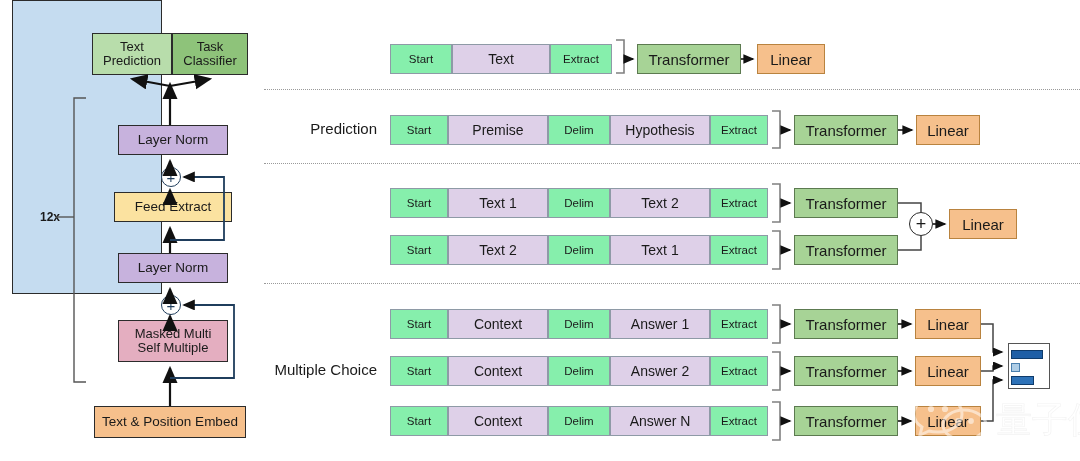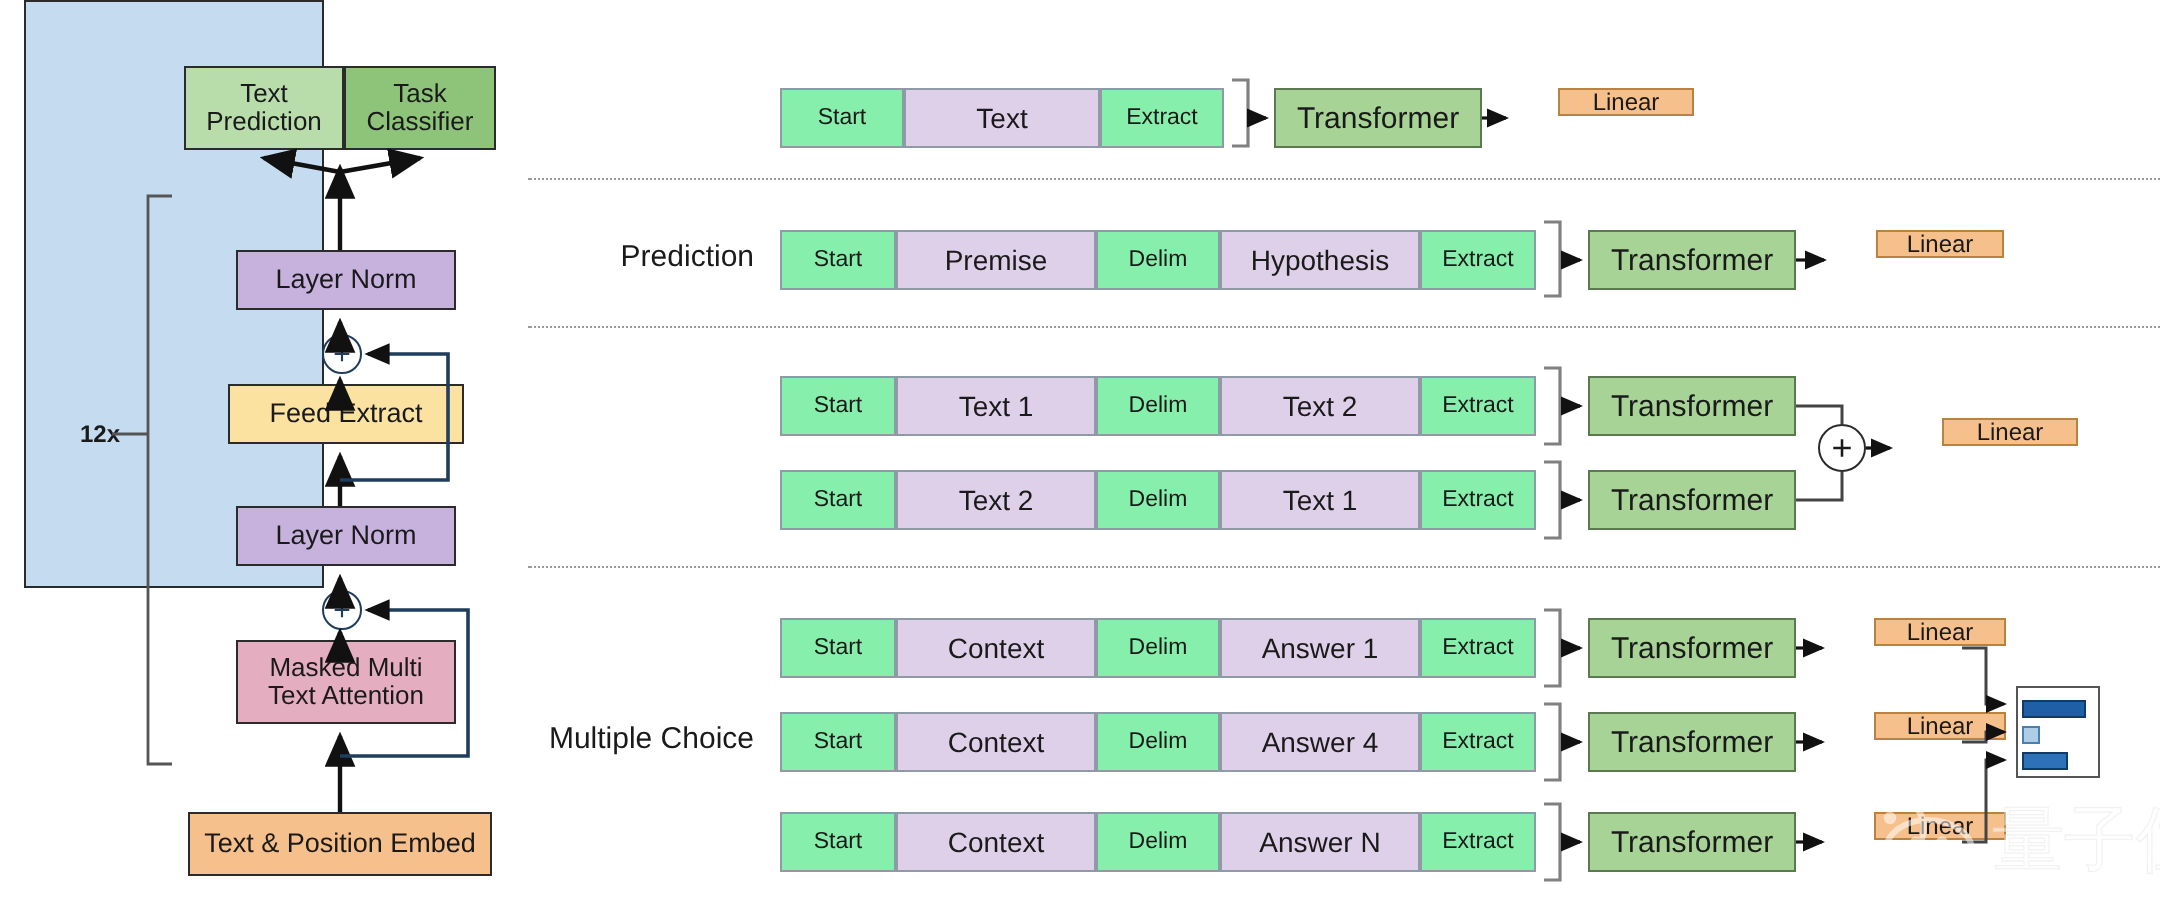--- a/index.html
+++ b/index.html
@@ -41,21 +41,21 @@
   .tok{position:absolute;box-sizing:border-box;border:1px solid #8e9aa6;
        display:flex;align-items:center;justify-content:center;height:30px;}
   .tok-sm{font-size:11.5px;}
   .tok-lg{font-size:14px;}
 
   .proc{position:absolute;box-sizing:border-box;border:1.4px solid #5c7a50;
         display:flex;align-items:center;justify-content:center;
         font-size:15px;height:30px;background:#a7d396;}
   .lin{position:absolute;box-sizing:border-box;border:1.4px solid #b9833f;
        display:flex;align-items:center;justify-content:center;
-       font-size:12px;height:14px;background:#f6c08c;margin-left:22px;}
+       font-size:15px;height:30px;background:#f6c08c;}
 
   .sep{position:absolute;height:0;border-top:1px dotted #9a9a9a;}
 
   
   .wm{position:absolute;opacity:.55;pointer-events:none;}
 </style>
 </head>
 <body>
 
 <div class="canvas">
@@ -78,21 +78,21 @@
   <div class="box hardbox c-yellow" style="left:102px;top:192px;width:118px;height:30px;font-size:13.5px;">
       <span>Feed Extract</span>
     </div>
 
   <div class="box hardbox c-purple" style="left:106px;top:253px;width:110px;height:30px;font-size:13.5px;">
       <span>Layer Norm</span>
     </div>
 
   <div class="box hardbox c-pink" style="left:106px;top:320px;width:110px;height:42px;flex-direction:column;font-size:13px;">
     <span>Masked Multi</span>
-    <span>Text Attention</span>
+    <span>Self Multiple</span>
   </div>
 
   <div class="box hardbox c-orange" style="left:82px;top:406px;width:152px;height:32px;font-size:13.5px;">
       <span>Text &amp; Position Embed</span>
     </div>
 
   <div class="lbl" style="left:28px;top:210px;font-size:12px;font-weight:bold;">12x</div>
 
   <div class="box" style="left:149px;top:167px;width:20px;height:20px;border:1.6px solid #1f3d5c;border-radius:50%;background:#ffffff;font-size:15px;line-height:1;color:#1f3d5c;">
       <span>+</span>
@@ -214,21 +214,21 @@
   <div class="tok c-token-blue tok-sm" style="left:378px;top:356px;width:58px;">
       <span>Start</span>
     </div>
   <div class="tok c-token-purple tok-lg" style="left:436px;top:356px;width:100px;">
       <span>Context</span>
     </div>
   <div class="tok c-token-blue tok-sm" style="left:536px;top:356px;width:62px;">
       <span>Delim</span>
     </div>
   <div class="tok c-token-purple tok-lg" style="left:598px;top:356px;width:100px;">
-      <span>Answer 4</span>
+      <span>Answer 2</span>
     </div>
   <div class="tok c-token-blue tok-sm" style="left:698px;top:356px;width:58px;">
       <span>Extract</span>
     </div>
 
   <div class="tok c-token-blue tok-sm" style="left:378px;top:406px;width:58px;">
       <span>Start</span>
     </div>
   <div class="tok c-token-purple tok-lg" style="left:436px;top:406px;width:100px;">
       <span>Context</span>

